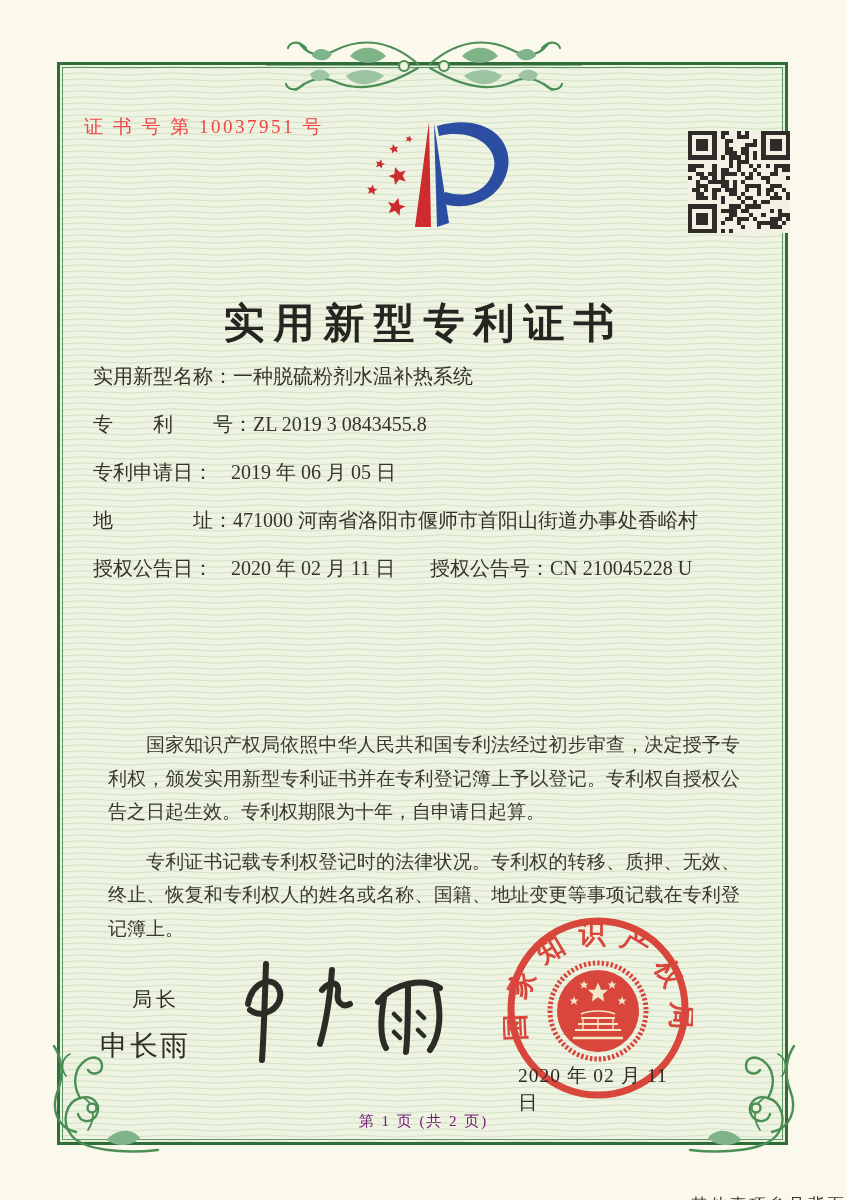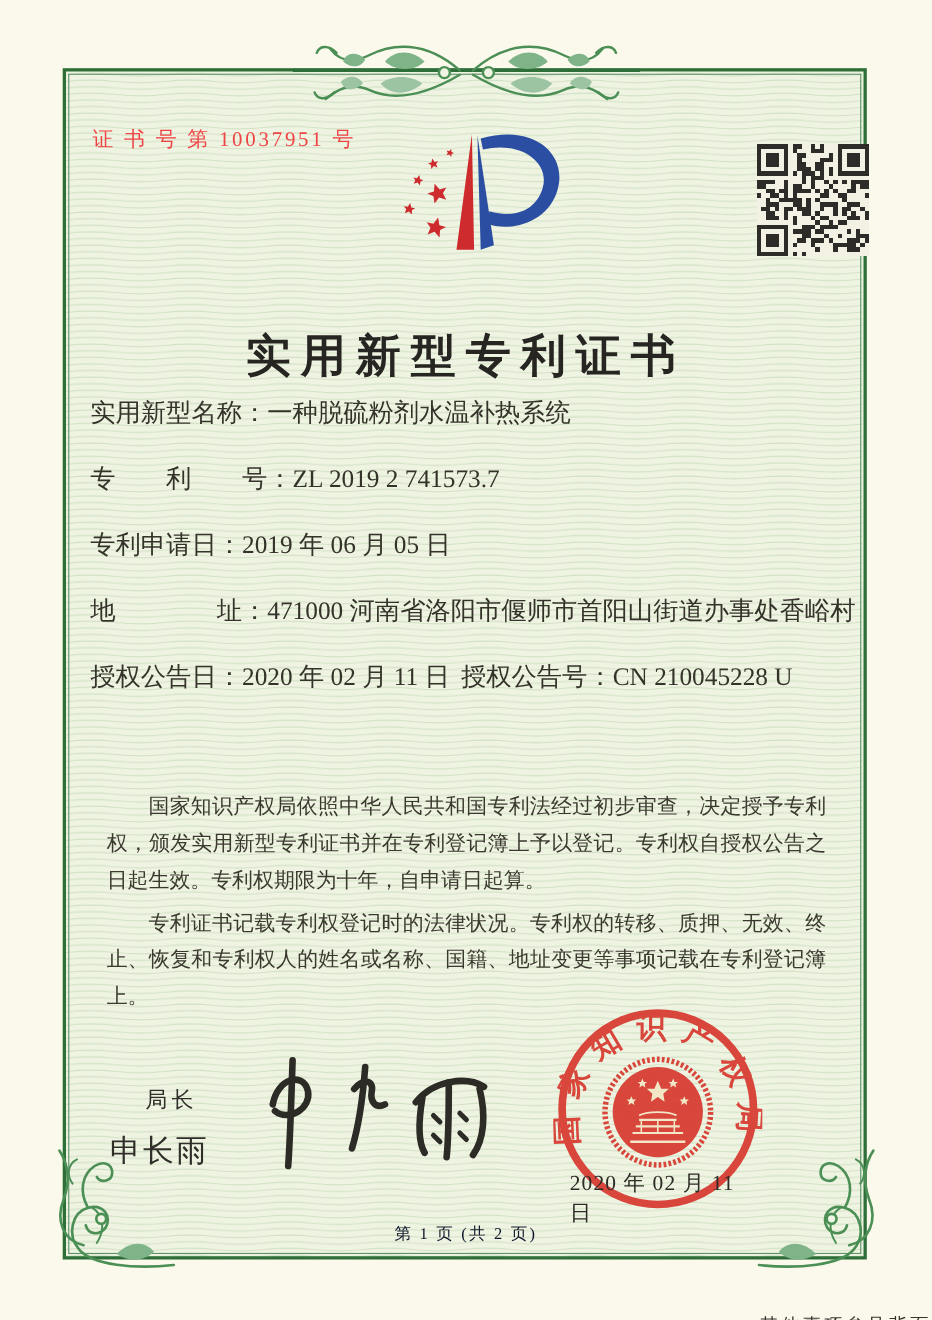--- a/index.html
+++ b/index.html
@@ -9,34 +9,34 @@
   
   .frame{position:absolute;left:57px;top:62px;width:731px;height:1083px;
          border:3px solid #2e6f39;background:#eef3e2;box-sizing:border-box;}
   .frame-inner{position:absolute;left:2px;top:2px;right:2px;bottom:2px;
          border:1px solid #5d9367;}
   .waves{position:absolute;left:0;top:0;width:100%;height:100%;}
   
   .cert-no{left:84px;top:114px;font-size:19px;letter-spacing:2.5px;color:#ef4444;}
   .title{left:0;right:0;top:248px;text-align:center;font-size:41px;font-weight:700;
          letter-spacing:9px;color:#262521;margin-top:48px;}
-  .fields{left:82px;top:362px;width:660px;display:flex;flex-direction:column;gap:32px;
-          font-size:23px;line-height:28px;color:#343329;}
+  .fields{left:93px;top:362px;width:660px;display:flex;flex-direction:column;gap:20px;
+          font-size:20px;line-height:28px;color:#343329;}
   .field-row{white-space:nowrap;position:relative;}
   .field-label{display:inline-block;min-width:138px;}
   .grant-no-pair{position:absolute;left:337px;top:0;}
   .paras{left:92px;top:712px;width:664px;font-size:19px;line-height:33.5px;
          color:#3a392e;text-align:justify;}
-  .paras p{margin:5px;text-indent:2em;}
+  .paras p{margin:16px;text-indent:2em;}
   .signer-role{left:100px;top:986px;font-size:20px;letter-spacing:4px;margin-left:32px;}
   .signer-name{left:100px;top:1027px;font-size:28px;letter-spacing:2px;}
   .seal-date{left:518px;top:1062px;width:170px;font-size:19.5px;letter-spacing:1px;
              color:#2c2b25;z-index:6;}
   .page-ind{left:0;right:0;top:1112px;text-align:center;font-size:15px;
-            letter-spacing:2px;color:#0f172a;}
+            letter-spacing:2px;color:#701a75;}
   .footer-note{left:0;right:0;top:1166px;text-align:right;font-size:16.5px;
                letter-spacing:3px;color:#35342c;margin-top:28px;}
   .content{z-index:3;}
   svg{display:block;}
 </style>
 </head>
 <body>
 
 <div class="frame">
   <svg class="waves" width="725" height="1077" viewBox="0 0 725 1077">
@@ -330,21 +330,21 @@
     <rect x="14" y="6" width="1" height="1" fill="#2d2c28"></rect>
     <rect x="6" y="14" width="1" height="1" fill="#2d2c28"></rect>
     <rect x="16" y="6" width="1" height="1" fill="#2d2c28"></rect>
     <rect x="6" y="16" width="1" height="1" fill="#2d2c28"></rect>
   </svg>
 
 <div class="abs content title">实用新型专利证书</div>
 
 <div class="abs content fields">
   <div class="field-row"><span class="field-label">实用新型名称：</span><span>一种脱硫粉剂水温补热系统</span></div>
-  <div class="field-row"><span class="field-label">专　　利　　号：</span><span>ZL 2019 2 741573.7</span></div>
+  <div class="field-row"><span class="field-label">专　　利　　号：</span><span>ZL 2019 3 0843455.8</span></div>
   <div class="field-row"><span class="field-label">专利申请日：</span><span>2019 年 06 月 05 日</span></div>
   <div class="field-row"><span class="field-label">地　　　　址：</span><span>471000 河南省洛阳市偃师市首阳山街道办事处香峪村</span></div>
   <div class="field-row">
     <span class="field-label">授权公告日：</span><span>2020 年 02 月 11 日</span>
     <span class="grant-no-pair"><span>授权公告号：</span><span>CN 210045228 U</span></span>
   </div>
 </div>
 
 <div class="abs content paras">
   <p>国家知识产权局依照中华人民共和国专利法经过初步审查，决定授予专利权，颁发实用新型专利证书并在专利登记簿上予以登记。专利权自授权公告之日起生效。专利权期限为十年，自申请日起算。</p>

